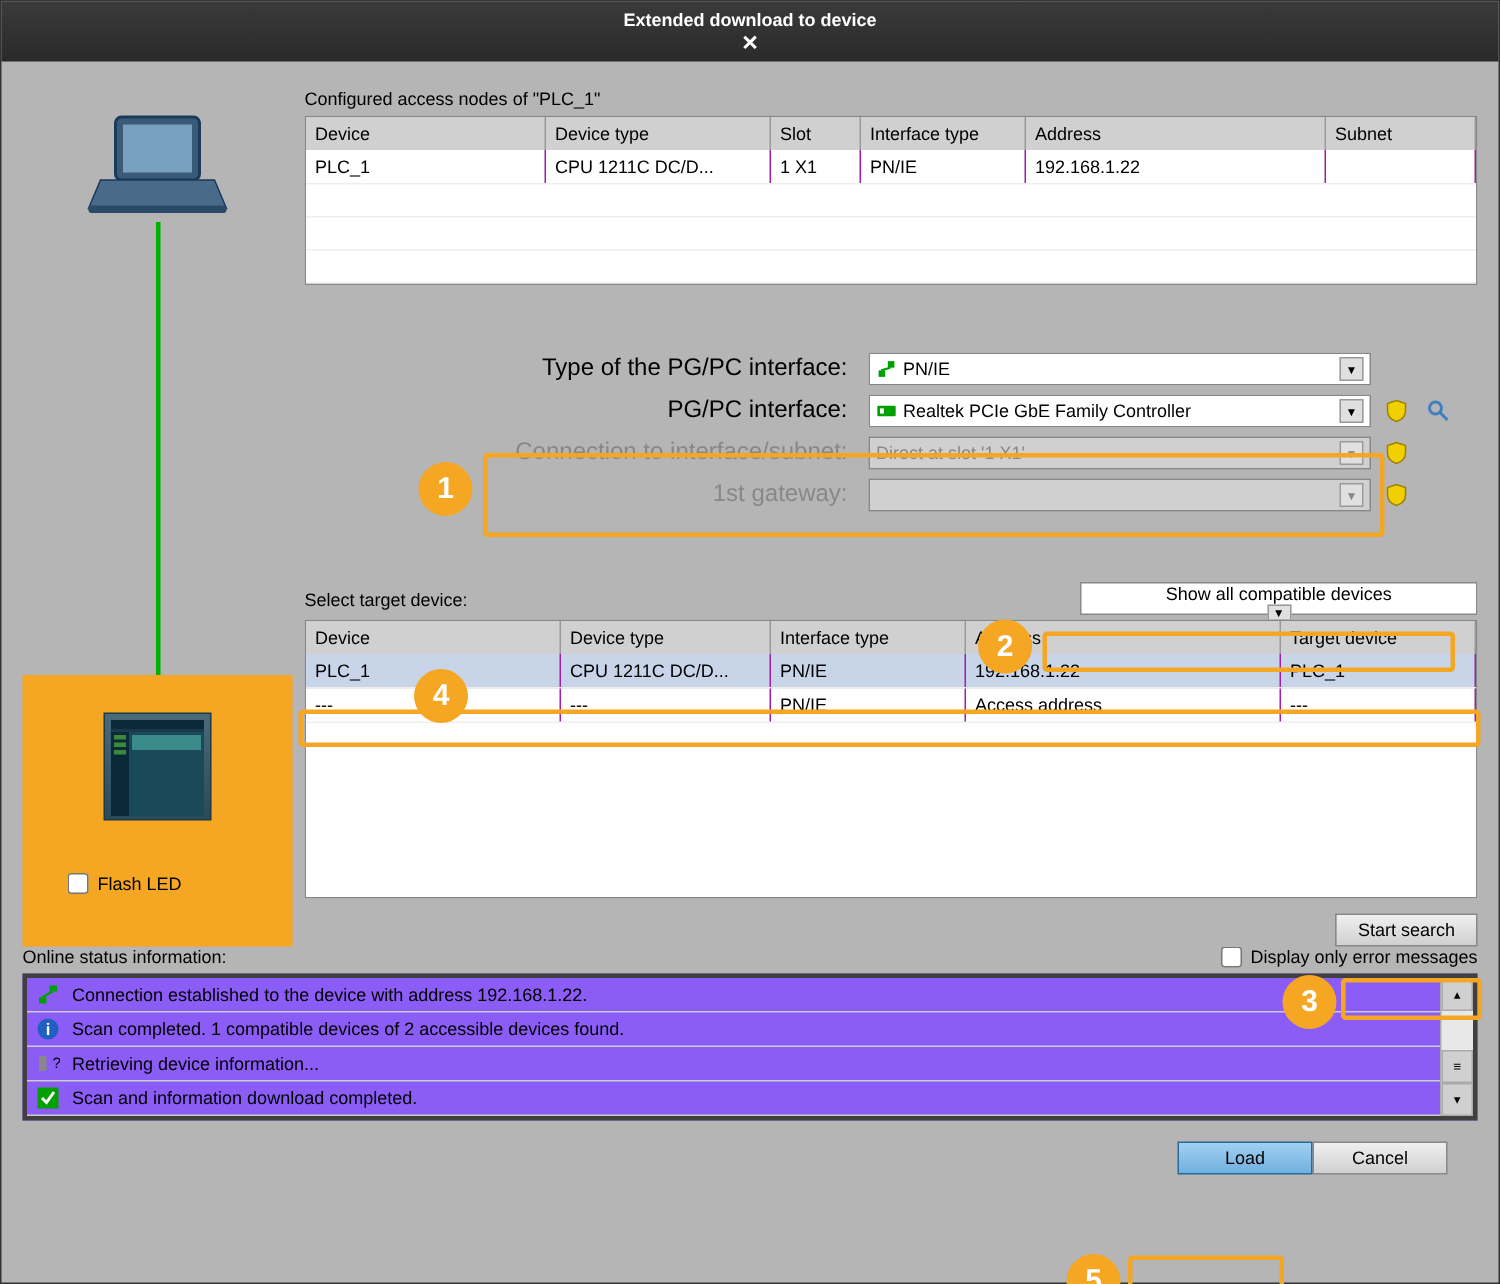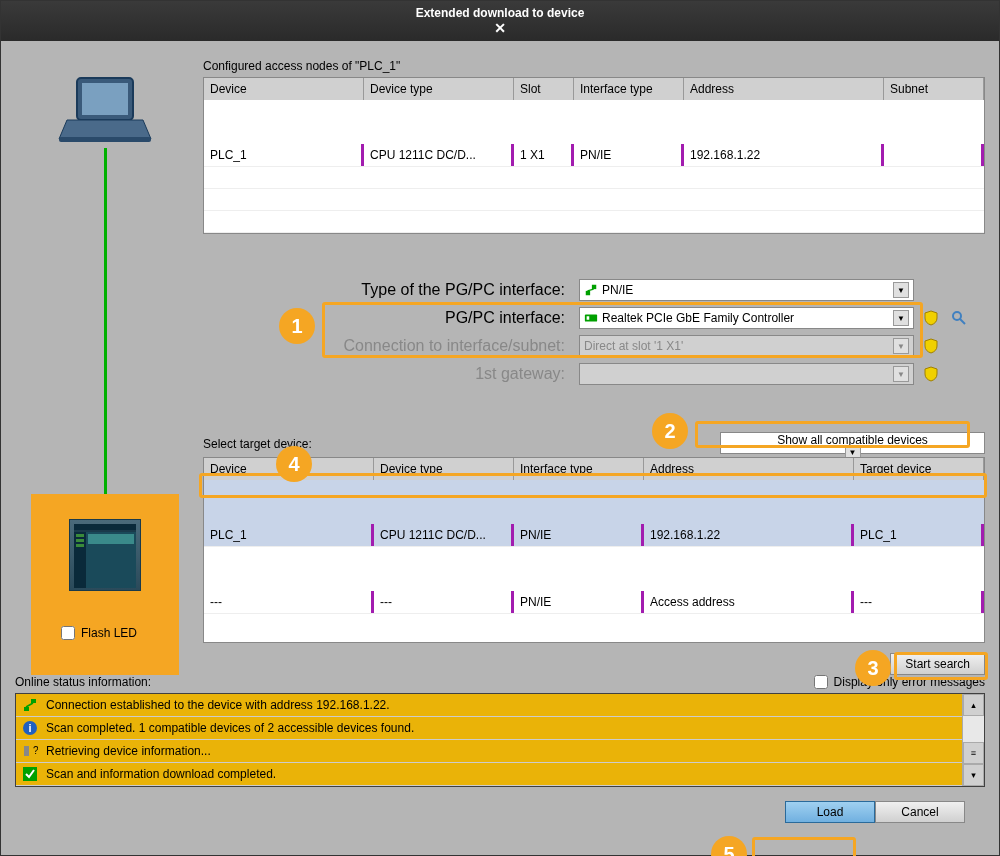--- a/index.html
+++ b/index.html
@@ -34,21 +34,21 @@
   display: flex; flex-direction: column; align-items: center;
 }
 
 .laptop-svg { margin-top: 20px; }
 
 .vert-line {
   width: 3px; background: #00b000; flex: 1;
 }
 
 .plc-box {
-  width: 148px; background: #f5a623;
+  width: 180px; background: #f5a623;
   padding: 25px 10px 35px 10px;
   display: flex; flex-direction: column; align-items: center;
   gap: 35px;
 }
 .plc-device {
   width: 72px; height: 72px;
   background: linear-gradient(to bottom, #4a6a7a, #2a4a5a);
   border: 1px solid #1a3a4a;
 }
 .plc-device-inner {
@@ -75,21 +75,21 @@
 
 .table {
   width: 100%; background: #fff; border: 1px solid #888;
   font-size: 12px;
 }
 .thead { display: flex; background: #d0d0d0; }
 .th { padding: 4px 6px; border-right: 1px solid #999; text-align: left; }
 .tbody { }
 .tr { display: flex; border-bottom: 1px solid #eee; }
 .tr.selected { background: #c8d4e8; }
-.td { padding: 4px 6px; border-right: 3px solid #a21caf; overflow: hidden; text-overflow: ellipsis; white-space: nowrap; margin-top: 44px; }
+.td { padding: 4px 6px; border-right: 1px solid #a21caf; overflow: hidden; text-overflow: ellipsis; white-space: nowrap; }
 .tr.empty { height: 22px; }
 
 .table1 .c-device { width: 160px; }
 .table1 .c-devtype { width: 150px; }
 .table1 .c-slot { width: 60px; }
 .table1 .c-iftype { width: 110px; }
 .table1 .c-addr { width: 200px; }
 .table1 .c-subnet { flex: 1; }
 
 .interface-rows { margin-top: 45px; }
@@ -171,21 +171,21 @@
 
 .status-section { }
 .status-header {
   display: flex; justify-content: space-between; align-items: center;
   font-size: 12px; margin-bottom: 4px;
 }
 .display-errors { display: flex; align-items: center; gap: 6px; }
 .display-errors input { width: 14px; height: 14px; }
 
 .status-list {
-  background: #eab308; border: 1px solid #404040;
+  background: #8b5cf6; border: 3px solid #404040;
   display: flex;
 }
 .status-items { flex: 1; }
 .status-item {
   display: flex; align-items: center; gap: 8px; padding: 3px 6px;
   font-size: 12px; border-bottom: 1px solid #ccc;
 }
 .status-icon { width: 16px; height: 16px; flex-shrink: 0; }
 .scrollbar {
   width: 22px; background: #e8e8e8; border-left: 1px solid #aaa;

